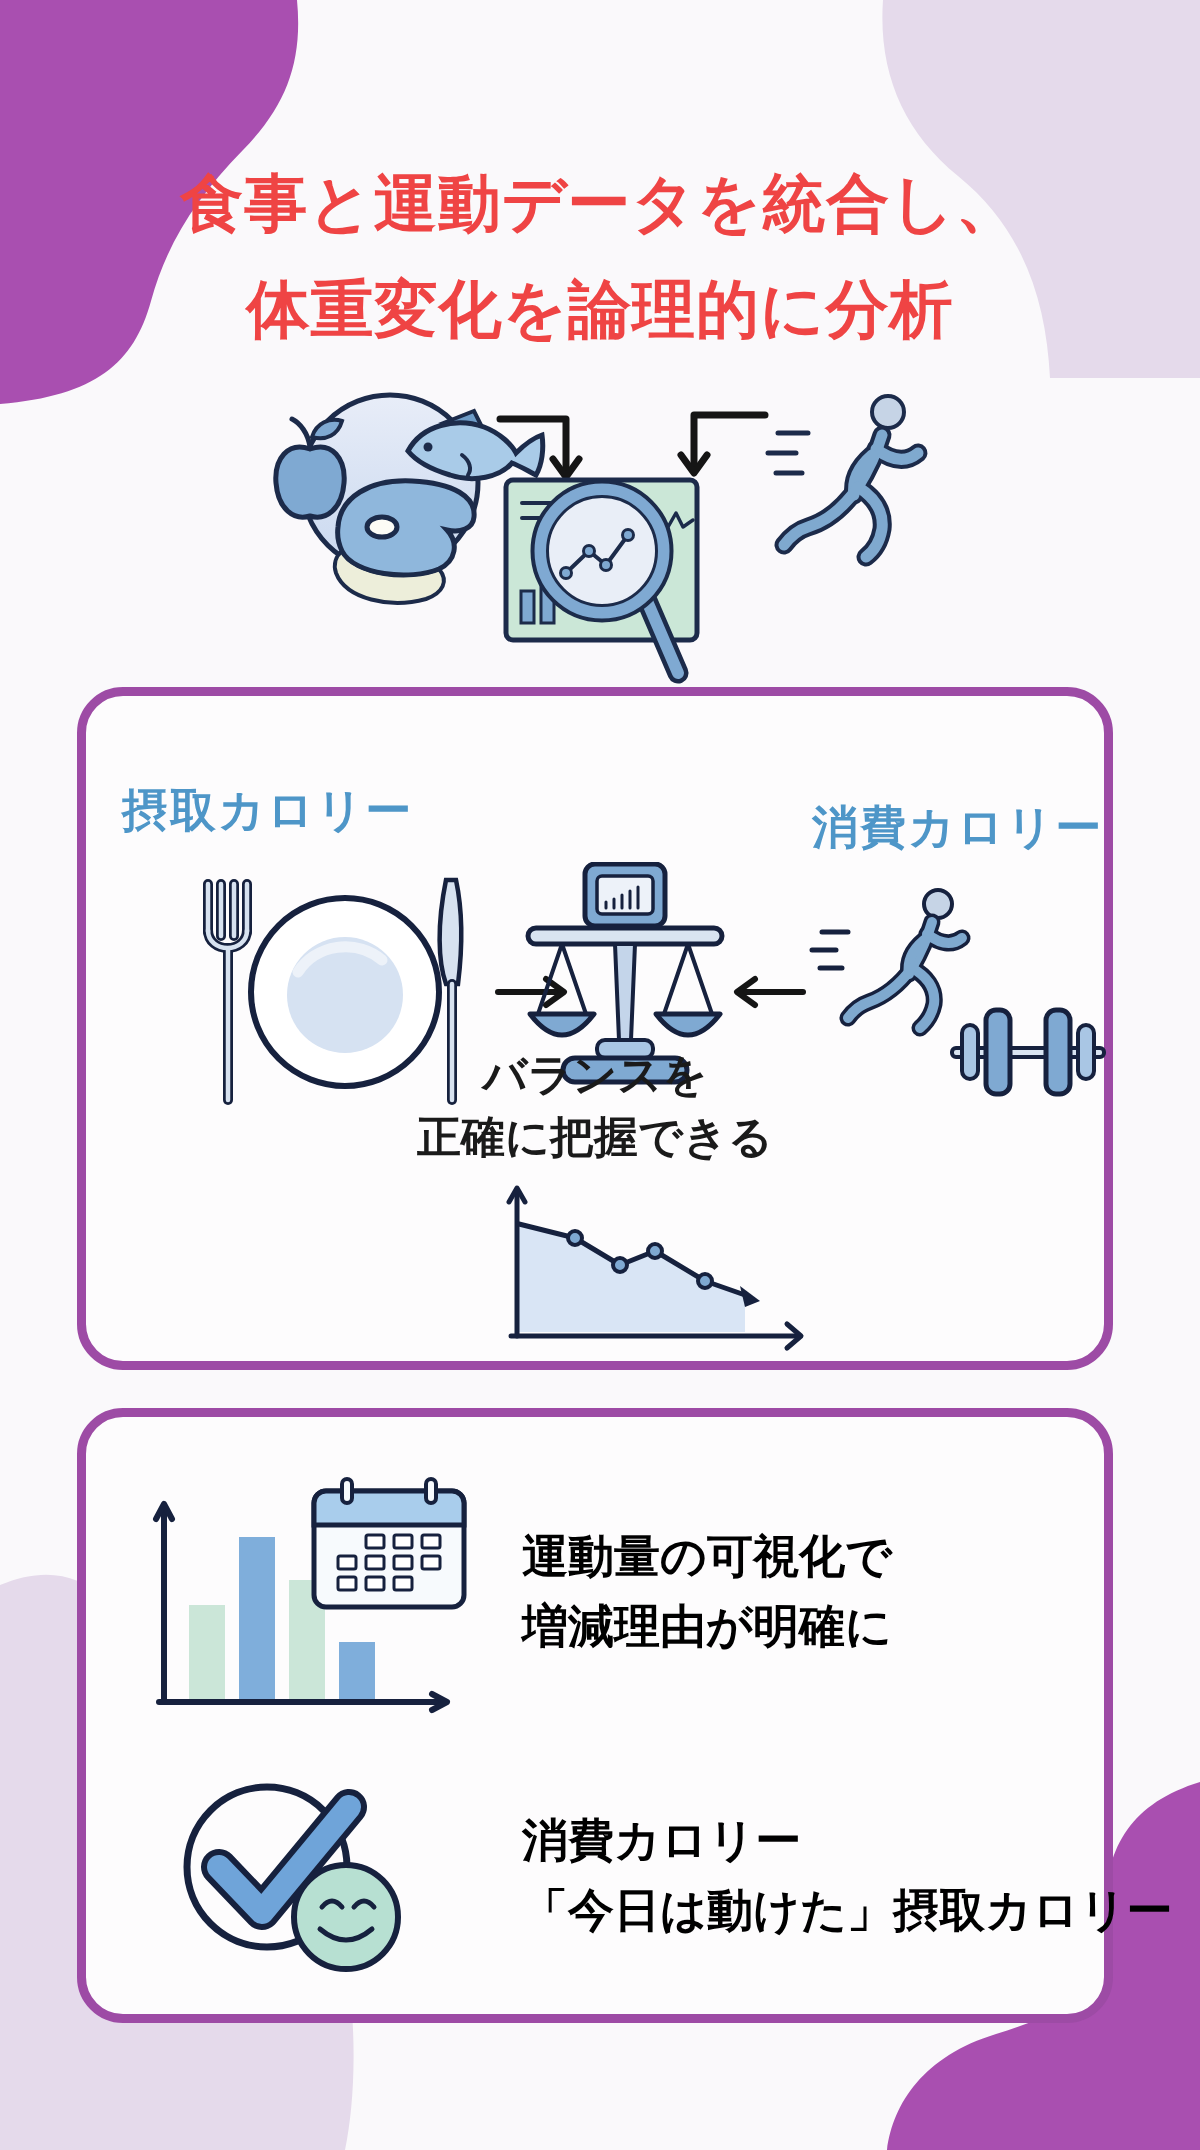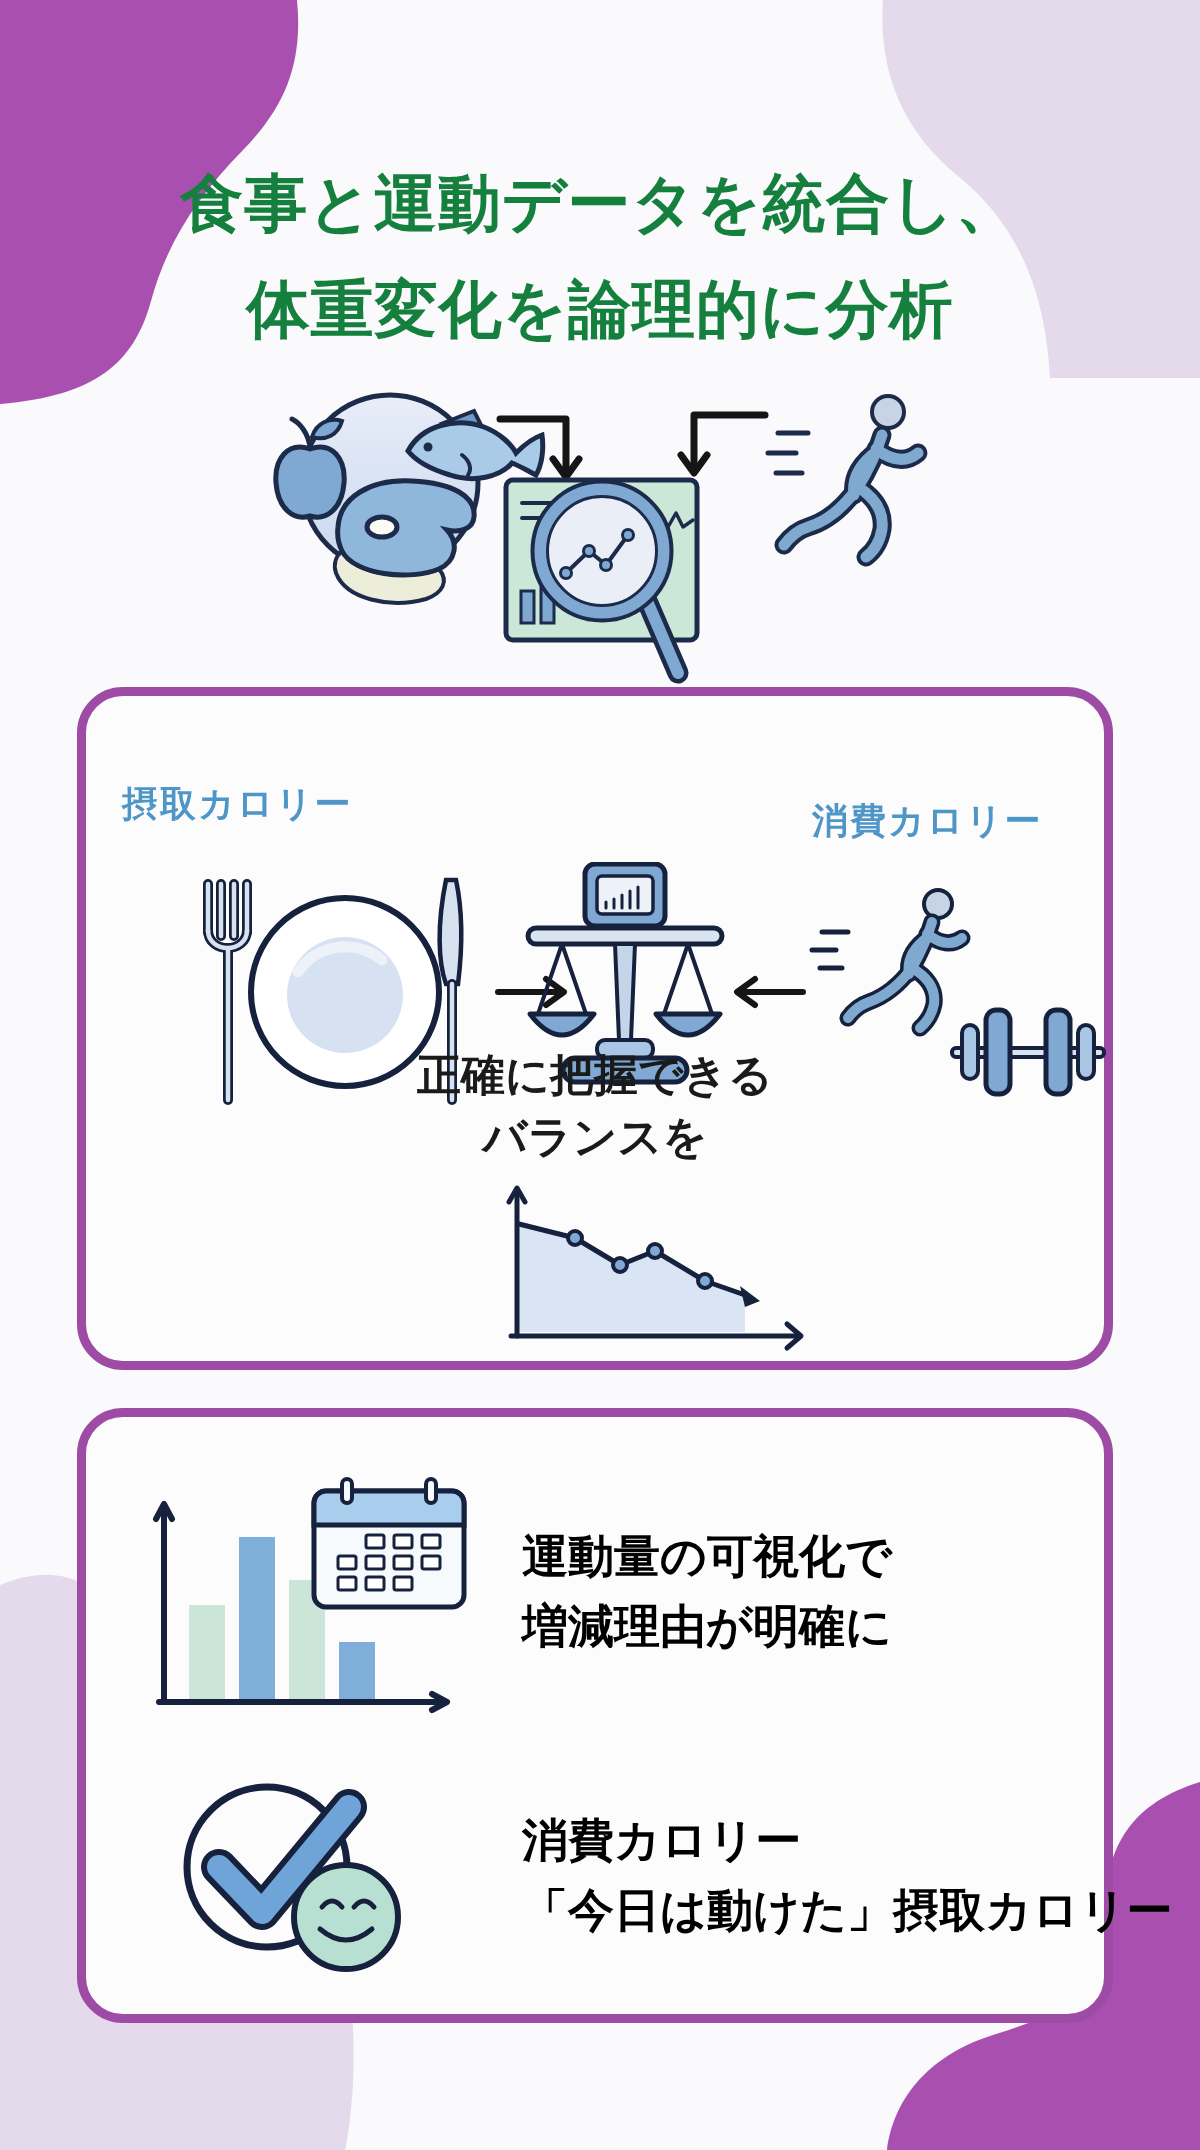--- a/index.html
+++ b/index.html
@@ -1,25 +1,25 @@
 <!DOCTYPE html>
 <html><head>
 <meta charset="utf-8">
 <style>
   html,body{margin:0;padding:0;}
   body{font-family:"Liberation Sans","DejaVu Sans",sans-serif;background:#e9e9e9;}
   #canvas{position:relative;width:1200px;height:2150px;background:#FAF9FB;overflow:hidden;margin:0 auto;}
   #blobs{position:absolute;left:0;top:0;width:1200px;height:2150px;}
   .title{position:absolute;top:150px;left:0;width:100%;text-align:center;
-         font-size:63px;font-weight:800;color:#15803d;line-height:106px;letter-spacing:1px;}
+         font-size:63px;font-weight:800;color:#ef4444;line-height:106px;letter-spacing:1px;}
   .panel{position:absolute;left:77px;width:1036px;background:#FDFCFD;
          border:9px solid #9D4BA5;border-radius:46px;box-sizing:border-box;}
   #balance-panel{top:687px;height:683px;}
   #benefits-panel{top:1408px;height:615px;}
-  .cal-label{position:absolute;font-size:36px;font-weight:800;color:#4E96C8;letter-spacing:2px;white-space:nowrap;}
+  .cal-label{position:absolute;font-size:46px;font-weight:800;color:#4E96C8;letter-spacing:2px;white-space:nowrap;}
   #intake-label{left:36px;top:84px;}
   #burn-label{left:726px;top:84px;margin-top:17px;}
   .caption{position:absolute;left:0;width:100%;top:348px;text-align:center;
            font-size:44px;font-weight:800;color:#1A1A1A;line-height:62px;}
   .benefit-text{position:absolute;left:436px;font-size:46px;font-weight:800;color:#000000;line-height:70px;white-space:nowrap;}
   #benefit-text-1{top:104px;}
   #benefit-text-2{top:388px;}
   .abs{position:absolute;}
 </style>
 </head>
@@ -199,22 +199,22 @@
           <rect x="852" y="186" width="152" height="9" rx="4" fill="#D9E4F1" stroke="#16213E" stroke-width="4"></rect>
           <rect x="862" y="163" width="16" height="54" rx="8" fill="#A9C6E4" stroke="#16213E" stroke-width="4"></rect>
           <rect x="978" y="163" width="16" height="54" rx="8" fill="#A9C6E4" stroke="#16213E" stroke-width="4"></rect>
           <rect x="886" y="148" width="24" height="84" rx="10" fill="#7FA9D2" stroke="#16213E" stroke-width="5"></rect>
           <rect x="946" y="148" width="24" height="84" rx="10" fill="#7FA9D2" stroke="#16213E" stroke-width="5"></rect>
         </g>
       </g>
     </svg>
 
     <div class="caption">
+      <div>バランスを</div>
       <div>正確に把握できる</div>
-      <div>バランスを</div>
     </div>
 
     <svg class="abs" style="left:393px;top:478px;" width="340" height="185" viewBox="0 0 340 185" xmlns="http://www.w3.org/2000/svg">
       <path d="M40,50 L96,64 L141,91 L176,77 L226,107 L266,121 L266,158 L40,158 Z" fill="#D9E5F5"></path>
       <g stroke="#16213E" stroke-width="5" fill="none" stroke-linecap="round" stroke-linejoin="round">
         <path d="M38,162 V16"></path>
           <path d="M30,28 L38,14 L46,28"></path>
         <path d="M32,162 H318"></path>
           <path d="M308,150 L322,162 L308,174"></path>
         <path d="M40,50 L96,64 L141,91 L176,77 L226,107 L266,121"></path>

